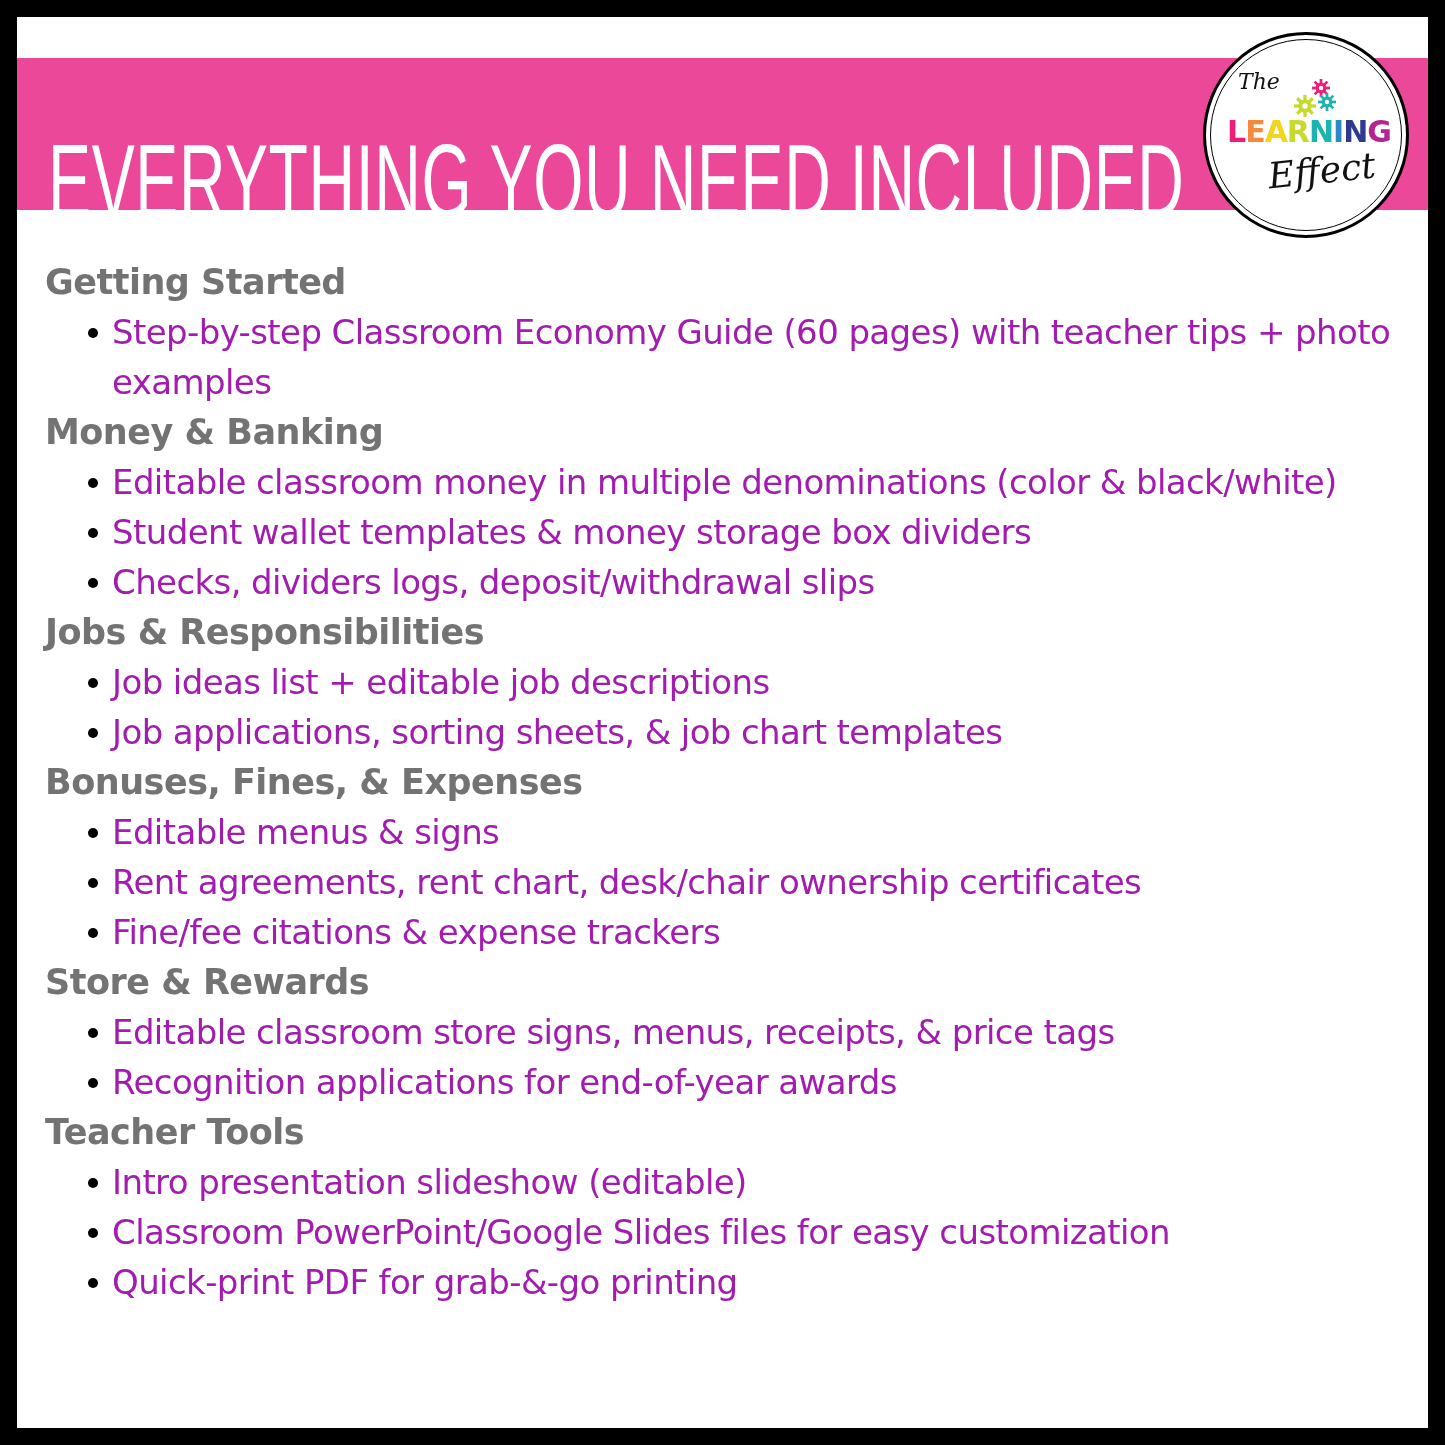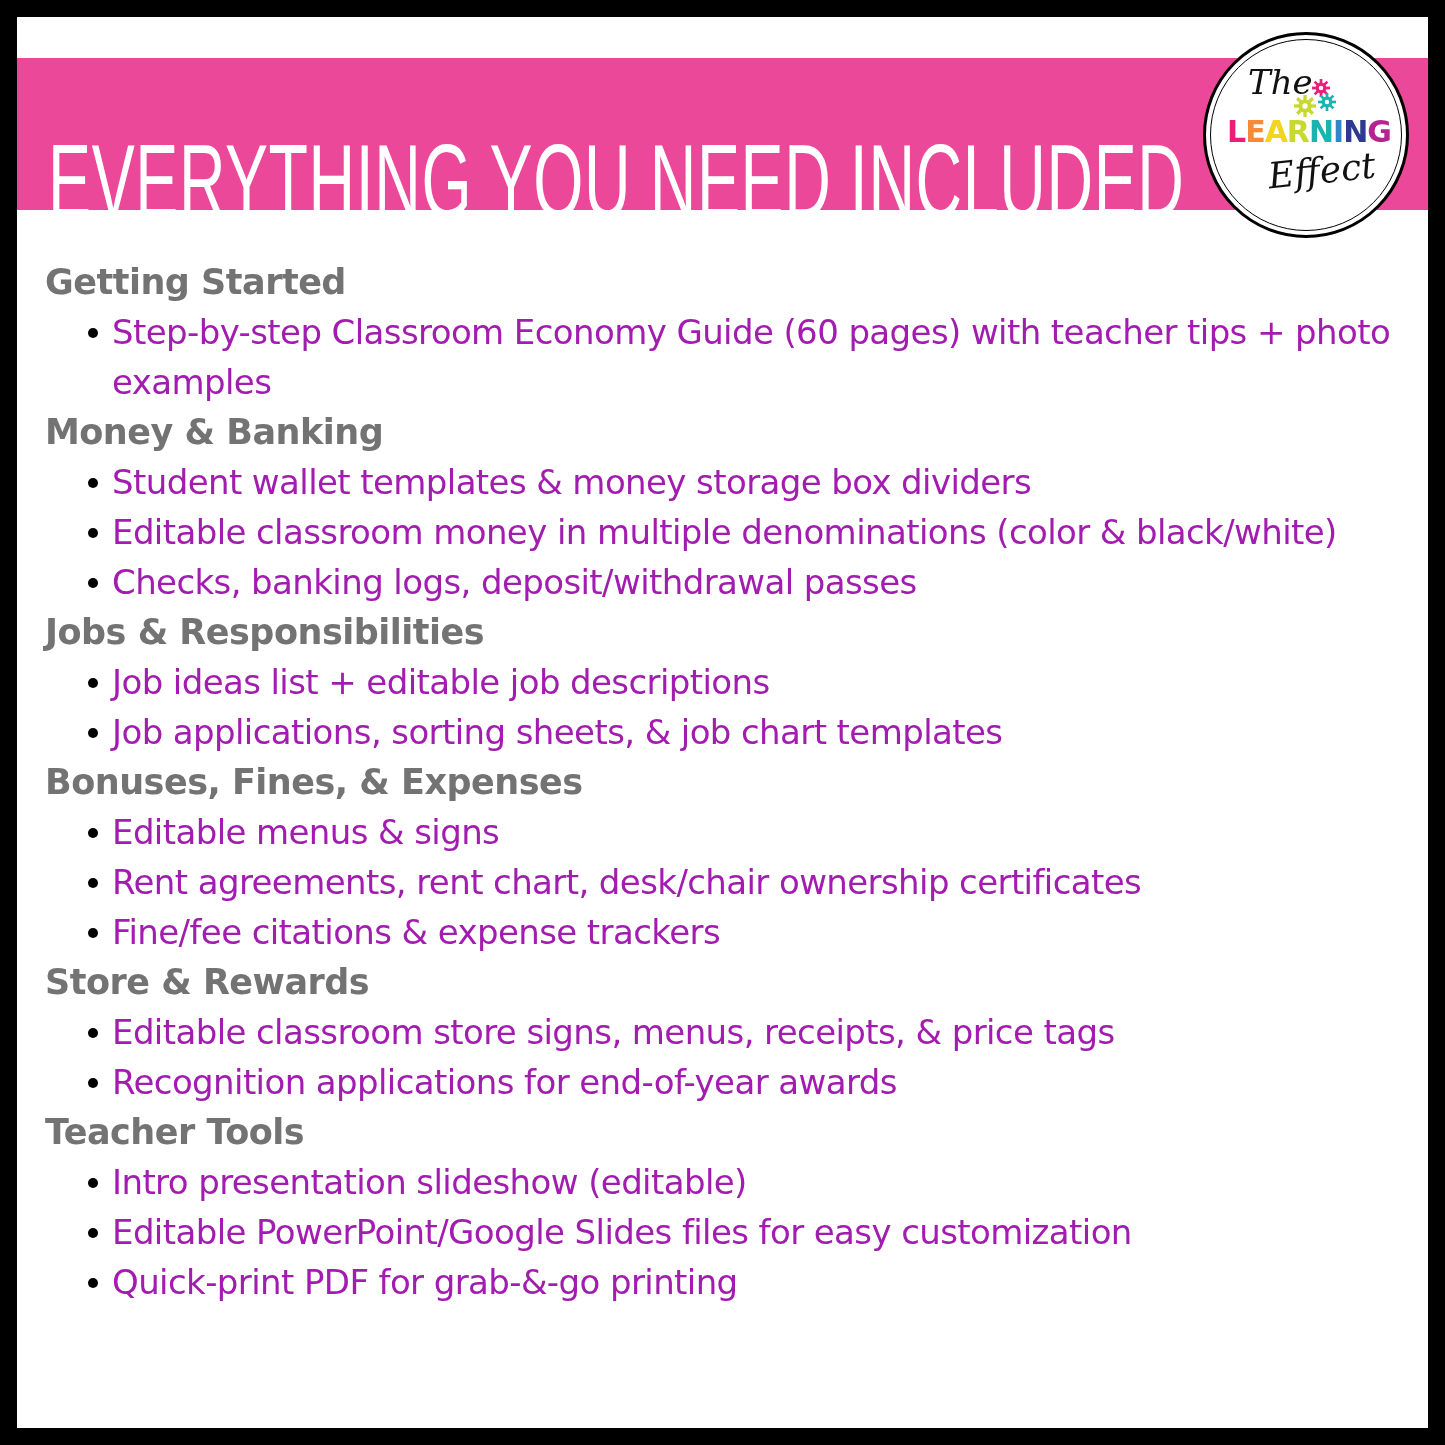--- a/index.html
+++ b/index.html
@@ -24,22 +24,22 @@
   }
   .logo {
     position: absolute; left: 1186px; top: 15px; width: 206px; height: 206px;
     border-radius: 50%; background: #fff; border: 3px solid #000; box-sizing: border-box;
   }
   .logo-inner-ring {
     position: absolute; left: 4px; top: 4px; right: 4px; bottom: 4px;
     border-radius: 50%; border: 1.5px solid #000;
   }
   .logo-the {
-    position: absolute; left: 42px; top: 30px; font-family: "DejaVu Serif", serif;
-    font-style: italic; font-size: 34px; color: #111; line-height: 34px;
+    position: absolute; left: 32px; top: 30px; font-family: "DejaVu Serif", serif;
+    font-style: italic; font-size: 22px; color: #111; line-height: 34px;
   }
   .logo-gear {
     position: absolute; font-size: 18px; line-height: 18px;
   }
   .logo-learning {
     position: absolute; left: 12px; top: 80px; width: 182px; text-align: center;
     font-family: "DejaVu Sans", sans-serif; font-weight: bold; font-size: 30px; line-height: 34px;
     letter-spacing: -1px; white-space: nowrap;
   }
   .logo-effect {
@@ -121,23 +121,23 @@
     <section>
       <h2 class="section-heading">Getting Started</h2>
       <ul class="bullet-list">
         <li class="bullet-item"><span class="bullet-dot"></span><span>Step-by-step Classroom Economy Guide (60 pages) with teacher tips + photo examples</span></li>
       </ul>
     </section>
 
     <section>
       <h2 class="section-heading">Money &amp; Banking</h2>
       <ul class="bullet-list">
+        <li class="bullet-item"><span class="bullet-dot"></span><span>Editable classroom money in multiple denominations (color &amp; black/white)</span></li>
         <li class="bullet-item"><span class="bullet-dot"></span><span>Student wallet templates &amp; money storage box dividers</span></li>
-        <li class="bullet-item"><span class="bullet-dot"></span><span>Editable classroom money in multiple denominations (color &amp; black/white)</span></li>
-        <li class="bullet-item"><span class="bullet-dot"></span><span>Checks, banking logs, deposit/withdrawal passes</span></li>
+        <li class="bullet-item"><span class="bullet-dot"></span><span>Checks, dividers logs, deposit/withdrawal slips</span></li>
       </ul>
     </section>
 
     <section>
       <h2 class="section-heading">Jobs &amp; Responsibilities</h2>
       <ul class="bullet-list">
         <li class="bullet-item"><span class="bullet-dot"></span><span>Job ideas list + editable job descriptions</span></li>
         <li class="bullet-item"><span class="bullet-dot"></span><span>Job applications, sorting sheets, &amp; job chart templates</span></li>
       </ul>
     </section>
@@ -156,18 +156,18 @@
       <ul class="bullet-list">
         <li class="bullet-item"><span class="bullet-dot"></span><span>Editable classroom store signs, menus, receipts, &amp; price tags</span></li>
         <li class="bullet-item"><span class="bullet-dot"></span><span>Recognition applications for end-of-year awards</span></li>
       </ul>
     </section>
 
     <section>
       <h2 class="section-heading">Teacher Tools</h2>
       <ul class="bullet-list">
         <li class="bullet-item"><span class="bullet-dot"></span><span>Intro presentation slideshow (editable)</span></li>
-        <li class="bullet-item"><span class="bullet-dot"></span><span>Editable PowerPoint/Google Slides files for easy customization</span></li>
+        <li class="bullet-item"><span class="bullet-dot"></span><span>Classroom PowerPoint/Google Slides files for easy customization</span></li>
         <li class="bullet-item"><span class="bullet-dot"></span><span>Quick-print PDF for grab-&amp;-go printing</span></li>
       </ul>
     </section>
   </div>
 </div>
 
 </body></html>

